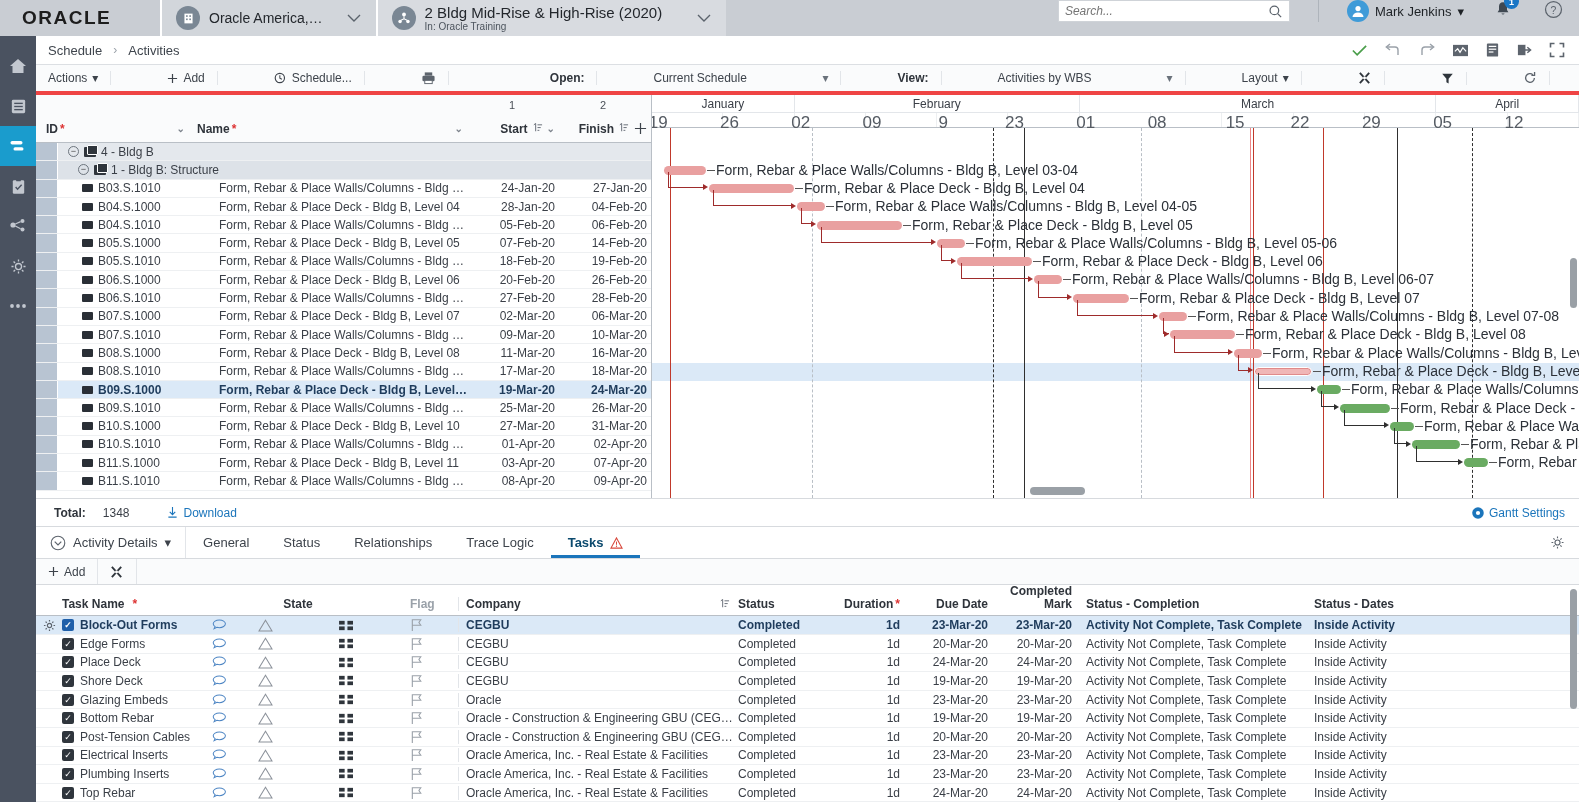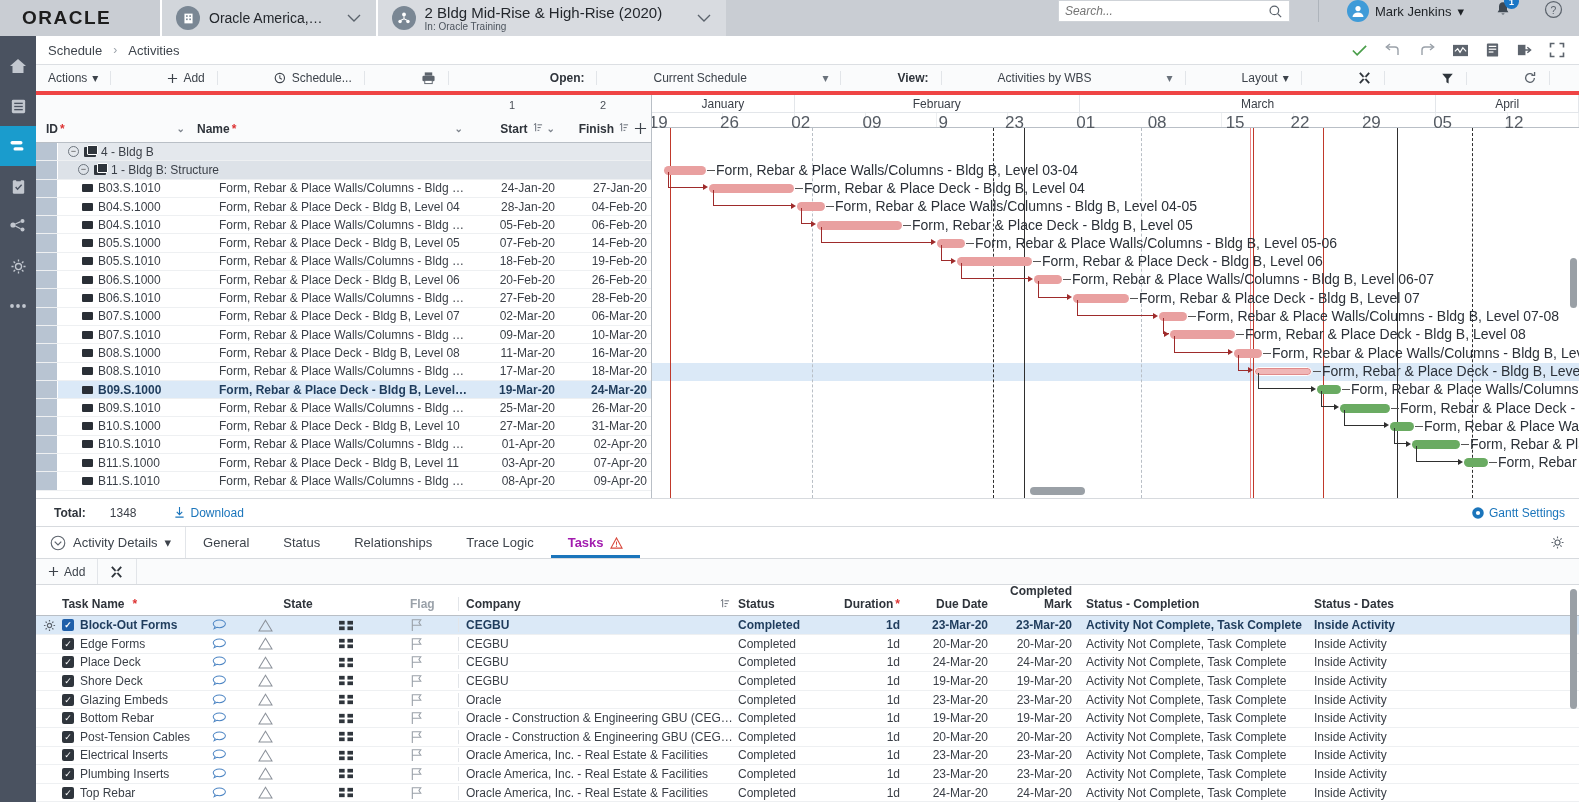--- a/index.html
+++ b/index.html
@@ -101,29 +101,29 @@
   .link.grn { border-color:#2f2f2f;}
   .arrow { position:absolute; width:0;height:0;border-top:3.5px solid transparent;border-bottom:3.5px solid transparent;border-left:5px solid #9e2b2b;}
   .arrow.grn{ border-left-color:#2f2f2f;}
   .selband { position:absolute; left:0; right:0; height:18.3px; background:#dbe9f7;}
   .hscroll { position:absolute; left:378px; bottom:3px; width:55px; height:8px; background:#9aa0a6; border-radius:4px;}
   .vscroll { position:absolute; right:2px; top:130px; width:7px; height:50px; background:#9aa0a6; border-radius:4px;}
 
   
   .totalrow { height:28px; display:flex; align-items:center; font-size:12px; border-bottom:1px solid #d7dade; background:#fff;}
   .totalrow .tl { padding-left:18px; font-weight:700; color:#2f343b;}
-  .totalrow .tv { margin-left:24px; font-weight:400;}
+  .totalrow .tv { margin-left:17px; font-weight:400;}
   .dl { margin-left:38px; color:#1b75bb; display:flex;align-items:center;gap:5px;}
   .gset { margin-left:auto; padding-right:14px; color:#1b75bb; display:flex;align-items:center;gap:4px;}
 
   
   .tabbar { height:32px; display:flex; align-items:stretch; border-bottom:1px solid #d7dade; background:#fff; }
   .actdet { display:flex;align-items:center; gap:7px; padding:0 14px; border-right:1px solid #e2e5e9; font-size:13px; color:#3d434b;}
   .tab { display:flex;align-items:center; padding:0 17px; font-size:13px; color:#3d434b; gap:6px;}
-  .tab.active { color:#a21caf; font-weight:700; box-shadow: inset 0 -3px 0 #1b75bb; }
+  .tab.active { color:#0c4a6e; font-weight:700; box-shadow: inset 0 -3px 0 #1b75bb; }
   .tabbar .gearright{ margin-left:auto; padding-right:14px; display:flex;align-items:center;color:#5d646d;}
   .subtool { height:26px; display:flex; align-items:stretch; border-bottom:1px solid #d7dade; background:#fafbfc; font-size:12px;}
   .subtool .tb-item{ border-right:1px solid #e2e5e9;}
 
   
   .ttable { flex:1; display:flex; flex-direction:column; min-height:0; overflow:hidden; position:relative;}
   .th-row { height:32px; display:flex; align-items:flex-end; font-size:12px; font-weight:700; color:#2f343b; border-bottom:1px solid #b9bfc6; background:#fff; padding-bottom:4px;}
   .t-row { height:18.6px; display:flex; align-items:center; font-size:12px; color:#3a3f47; border-bottom:1px solid #eef0f2; }
   .t-row.sel { background:#dbe9f7; font-weight:700; color:#1f3c5c;}
   .tc { display:flex;align-items:center; }

